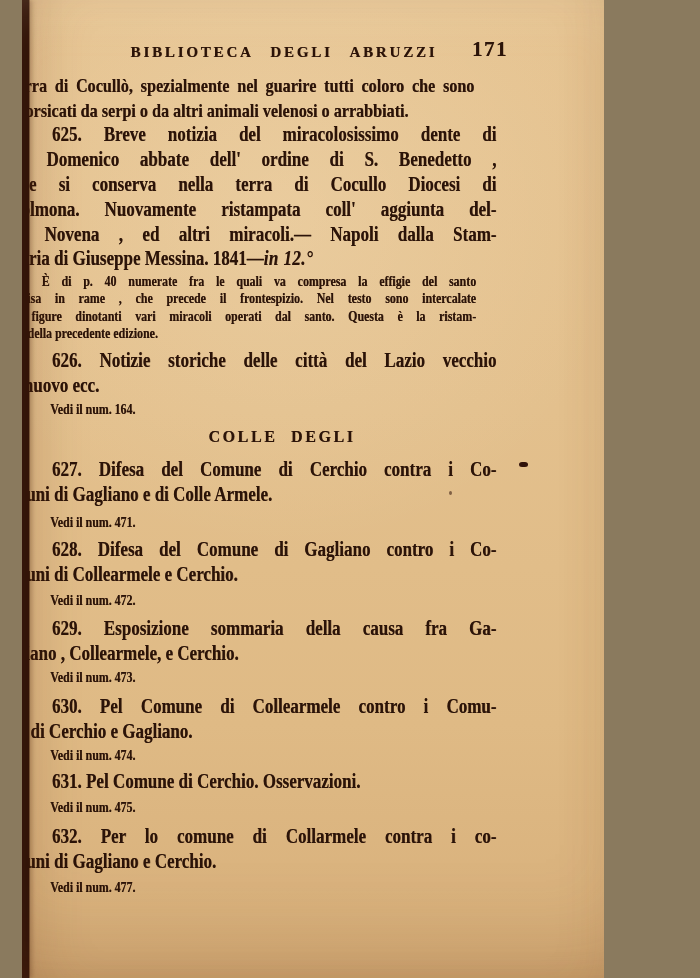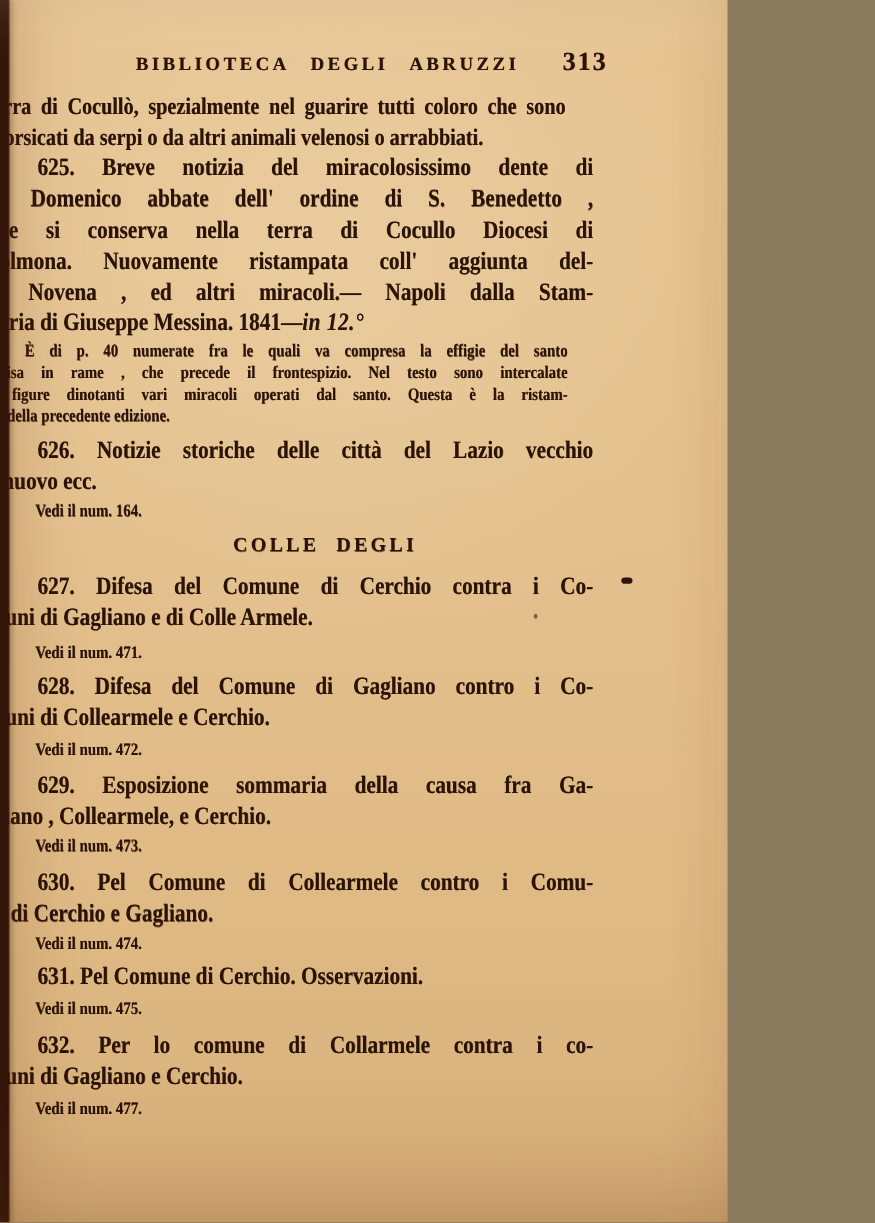--- a/index.html
+++ b/index.html
@@ -3,20 +3,21 @@
 <meta charset="utf-8">
 <style>
   html,body{margin:0;padding:0;background:#8a7a5e;}
   .page{
     position:relative;width:582px;height:978px;overflow:hidden;
     background:
       radial-gradient(ellipse 95% 55% at 45% 22%, rgba(255,242,214,0.20), rgba(255,242,214,0) 62%),
       linear-gradient(180deg,#e6c492 0%, #e3c08d 42%, #dfba85 74%, #d7af7a 100%);
     font-family:"Liberation Serif","DejaVu Serif",serif;
     color:#2b1308;
+    margin-left:22px;
   }
   .page::after{
     content:"";position:absolute;inset:0;pointer-events:none;z-index:6;
     box-shadow:
       inset 42px 0 60px -32px rgba(110,60,25,0.20),
       inset -28px 0 55px -32px rgba(120,70,30,0.12),
       inset 0 -75px 95px -55px rgba(110,60,25,0.24),
       inset 0 38px 60px -45px rgba(255,242,214,0.25);
   }
   .gutter{
@@ -72,21 +73,21 @@
   .s4{left:639px;top:951px;width:4px;height:3px;opacity:0.5;}
 </style>
 </head>
 <body>
 
 <div class="page">
 
   <div class="gutter"></div>
 
   <div class="header-title ink">BIBLIOTECA DEGLI ABRUZZI</div>
-  <div class="page-num ink">313</div>
+  <div class="page-num ink">171</div>
 
   <div class="section-heading ink">COLLE DEGLI</div>
 
   <div class="content ink">
 
     <div class="blk carry">
       <div class="line jl">terra di Cocullò, spezialmente nel guarire tutti coloro che sono</div>
       <div class="line el">morsicati da serpi o da altri animali velenosi o arrabbiati.</div>
     </div>
 

